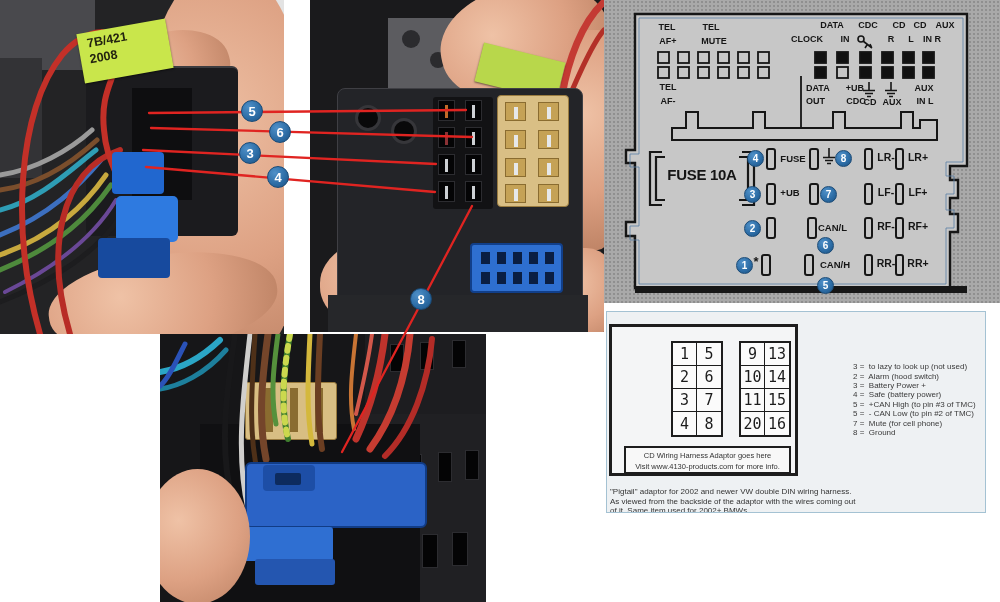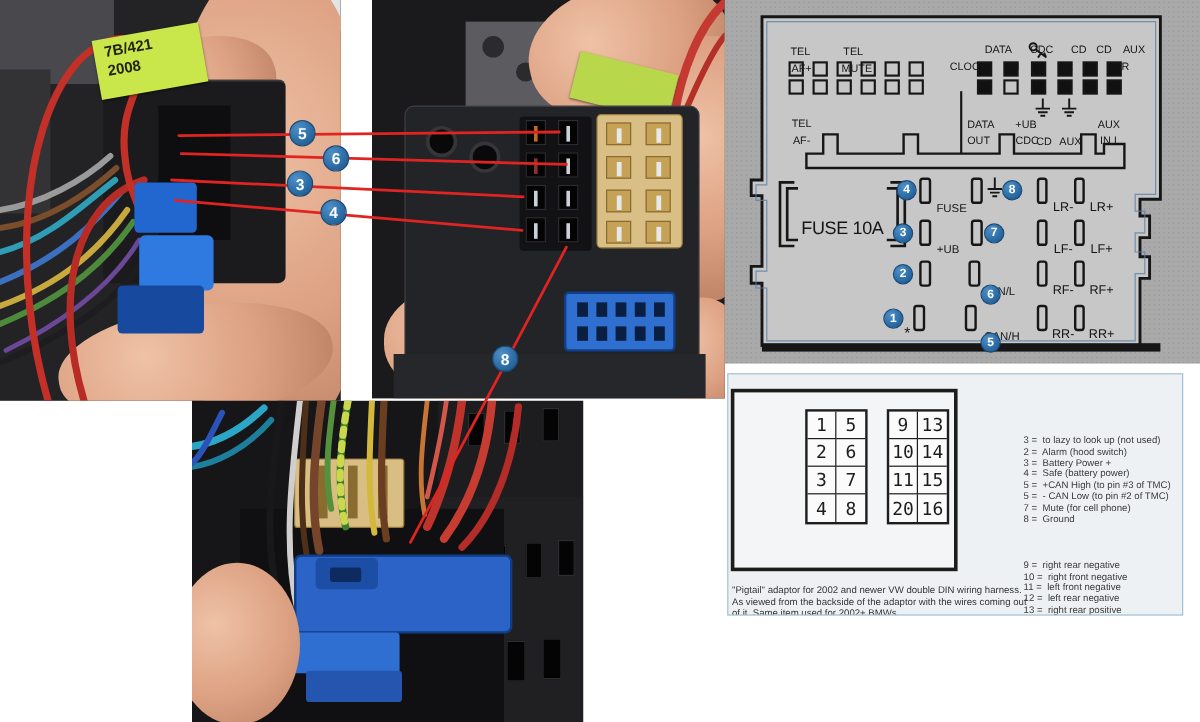--- a/index.html
+++ b/index.html
@@ -18,22 +18,22 @@
   .tag{position:absolute;background:var(--tag,#c9e64b);color:#232310;
        font-weight:bold;line-height:1.25;box-shadow:0 1px 2px rgba(0,0,0,.5);}
   .slot{position:absolute;background:#040405;border:1px solid #2c2c30;}
   .pinglint{position:absolute;left:50%;top:4px;width:3px;height:13px;margin-left:-1.5px;background:#cdd0d4;}
 
   
   .scan{left:604px;top:0;width:396px;height:303px;background:#a9a9a9;
         background-image:radial-gradient(rgba(90,90,90,.35) .7px,transparent .8px);
         background-size:4px 4px;}
   .scan svg{position:absolute;left:0;top:0;}
-  .scan .t{position:absolute;color:#151515;font-weight:normal;font-size:9px;line-height:11px;
-           text-align:center;white-space:nowrap;margin-top:16px;}
+  .scan .t{position:absolute;color:#151515;font-weight:bold;font-size:9px;line-height:11px;
+           text-align:center;white-space:nowrap;}
   .scan .spk{font-size:10.5px;}
   .scan .fuse{font-size:15px;letter-spacing:-.3px;}
 
   
   .legend{left:606px;top:311px;width:380px;height:202px;background:#eef1f3;
           border:1px solid #a4c2d3;}
   .lbox{position:absolute;left:2px;top:12px;width:189px;height:152px;border:3px solid #1d1d1d;background:#f4f5f6;}
   .pgrid{position:absolute;display:grid;grid-template-columns:24px 24px;grid-auto-rows:23px;
          border:2px solid #1d1d1d;background:#fbfbfb;}
   .pgrid span{display:flex;align-items:center;justify-content:center;
@@ -352,27 +352,28 @@
       <div class="pgrid" style="left:127px;top:14px;">
         <span>9</span>
           <span>13</span>
         <span>10</span>
           <span>14</span>
         <span>11</span>
           <span>15</span>
         <span>20</span>
           <span>16</span>
       </div>
+      <div class="notebox">
+        <div>CD Wiring Harness Adaptor goes here</div>
+        <div>Visit www.4130-products.com for more info.</div>
+      </div>
     </div>
     <div class="defs" style="top:22px;">
       
     <div class="def">3 =  to lazy to look up (not used)</div><div class="def">2 =  Alarm (hood switch)</div><div class="def">3 =  Battery Power +</div><div class="def">4 =  Safe (battery power)</div><div class="def">5 =  +CAN High (to pin #3 of TMC)</div><div class="def">5 =  - CAN Low (to pin #2 of TMC)</div><div class="def">7 =  Mute (for cell phone)</div><div class="def">8 =  Ground</div></div>
-    <div class="defs" style="top:126px;">
-      
-    <div class="def">9 =  right rear negative</div><div class="def">10 =  right front negative</div><div class="def">11 =  left front negative</div><div class="def">12 =  left rear negative</div><div class="def">13 =  right rear positive</div></div>
     <div class="footnote">"Pigtail" adaptor for 2002 and newer VW double DIN wiring harness.  As viewed from the backside of the adaptor with the wires coming out of it.  Same item used for 2002+ BMWs.</div>
   </div>
 
   <svg id="ann" width="1000" height="602" stroke-linecap="round">
     <g stroke="var(--line,#e02421)" stroke-width="2.3" fill="none">
       <path d="M 149 113 L 466 110"></path>
       <path d="M 151 128 L 472 137"></path>
       <path d="M 143 150 L 436 164"></path>
       <path d="M 146 167 L 435 192"></path>
       <path d="M 472 206 L 424 297"></path>

